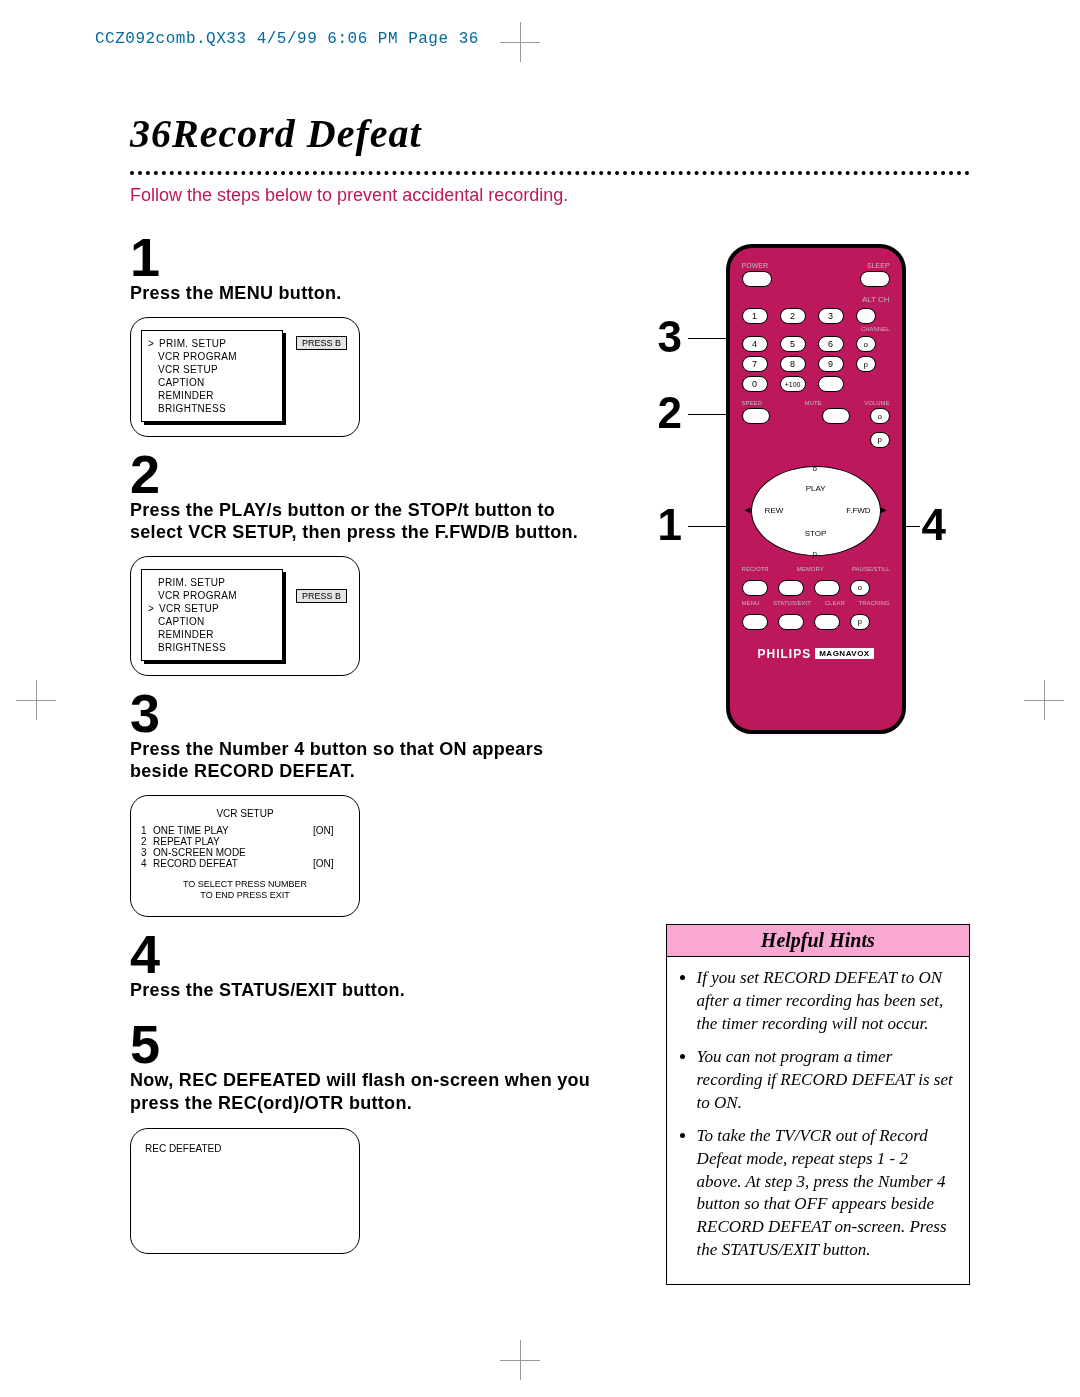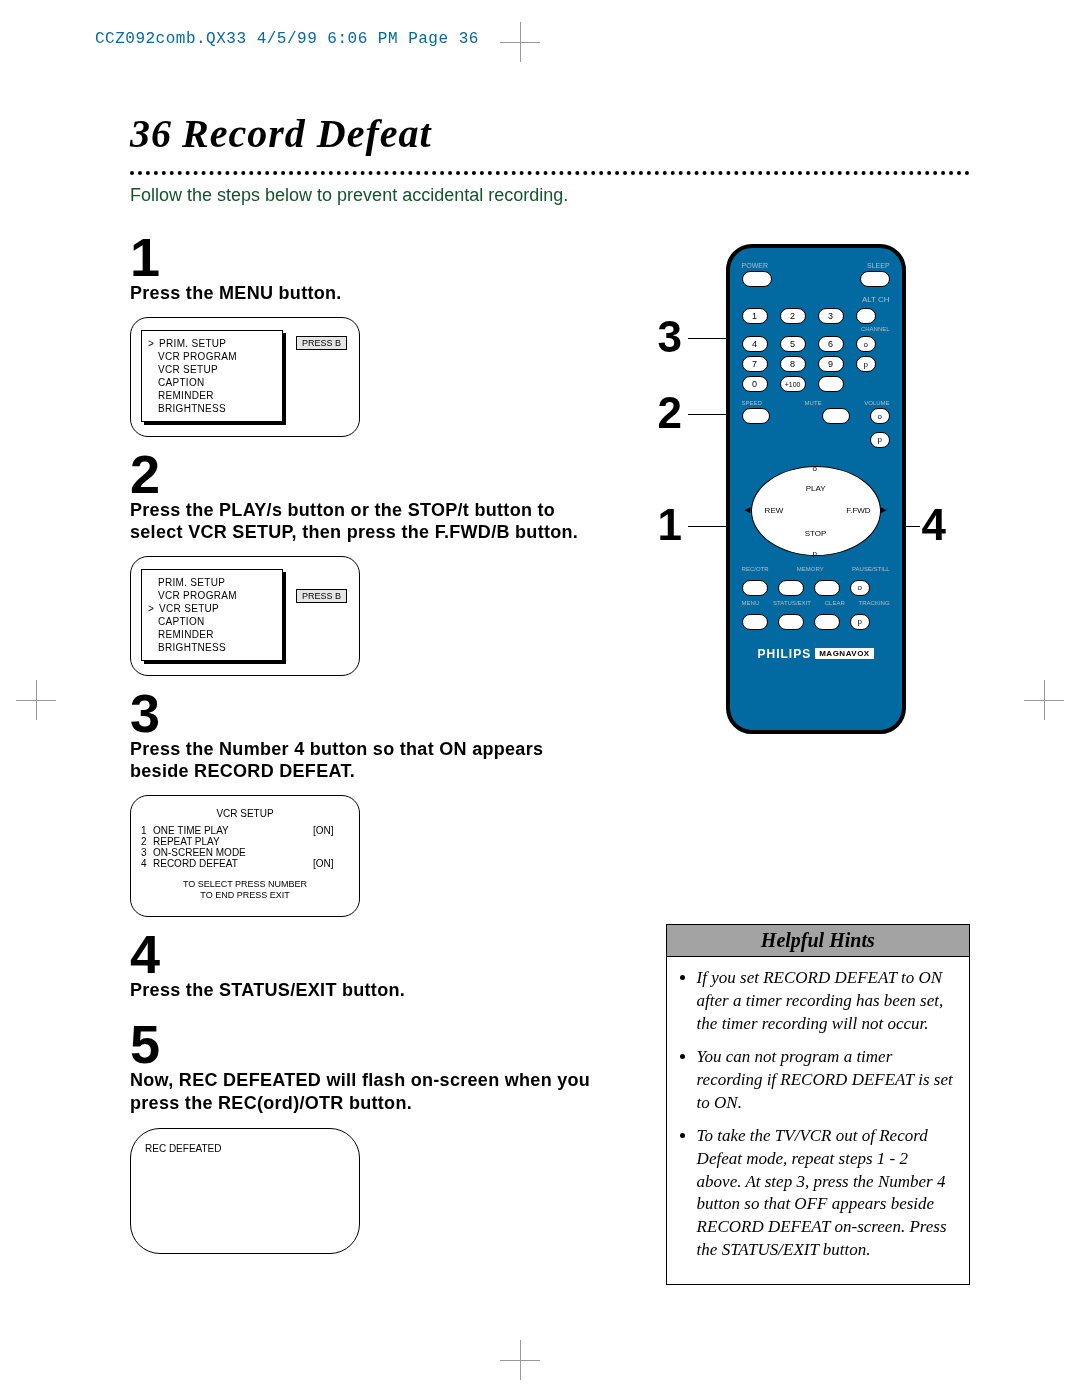--- a/index.html
+++ b/index.html
@@ -38,38 +38,37 @@
 .content {
   position:absolute;
   top:110px;
   left:130px;
   right:110px;
 }
 
 .title-row {
   display:flex;
   align-items:baseline;
-  gap:10px;
 }
 .page-num-big {
   font: italic bold 40px "Times New Roman", serif;
   letter-spacing:1px;
 }
 .title-text {
   font: italic bold 40px "Times New Roman", serif;
   letter-spacing:1px;
 }
 .dots {
   height:8px;
   margin-top:6px;
   border-bottom: 4px dotted #000;
 }
 .intro {
   font-size:18px;
-  color:#14532d;
+  color:#be185d;
   margin-top:10px;
 }
 
 .two-col {
   margin-top:18px;
   display:flex;
   gap:60px;
 }
 .left-col {
   width: 500px;
@@ -144,21 +143,21 @@
   margin-top:10px;
   font:9px Arial, sans-serif;
   text-align:center;
   line-height:1.3;
 }
 
 .small-screen {
   margin-top:14px;
   width:200px;
   border:1.5px solid #000;
-  border-radius:30px;
+  border-radius:18px;
   padding:14px 14px 40px 14px;
   font:10px Arial, sans-serif;
   height:70px;
 }
 
 
 .remote-wrap {
   position:relative;
   height:540px;
   margin-top:20px;
@@ -173,21 +172,21 @@
   background:#000;
 }
 .remote {
   position:absolute;
   left:60px;
   top:0;
   width:180px;
   height:490px;
   border:4px solid #000;
   border-radius:26px;
-  background:#0369a1;
+  background:#be185d;
   box-sizing:border-box;
   padding:14px 12px 16px 12px;
 }
 .r-top {
   display:flex; justify-content:space-between;
   font:7px Arial, sans-serif; color:#bbb;
 }
 .r-oval-row { display:flex; justify-content:space-between; margin-top:2px; }
 .oval { width:28px; height:14px; border:1.5px solid #000; border-radius:8px; background:#fff; }
 .keypad {
@@ -253,21 +252,21 @@
   letter-spacing:0.5px;
   vertical-align:middle;
 }
 
 
 .hints {
   margin-top:140px;
   border:1.8px solid #000;
 }
 .hints-title {
-  background:#a3a3a3;
+  background:#f9a8d4;
   border-bottom:1.8px solid #000;
   font: italic bold 20px "Times New Roman", serif;
   text-align:center;
   padding:4px 0;
 }
 .hints-body {
   padding:10px 12px 12px 12px;
   font: italic 17px "Times New Roman", serif;
   line-height:1.35;
 }

